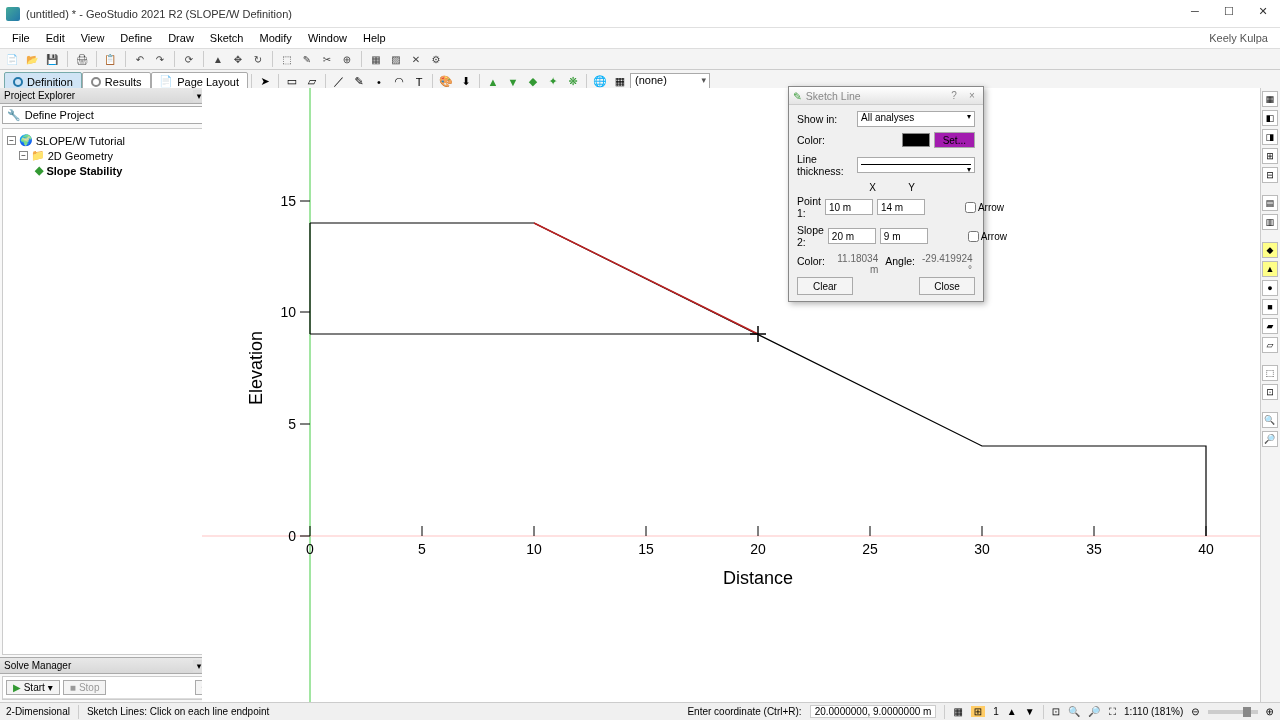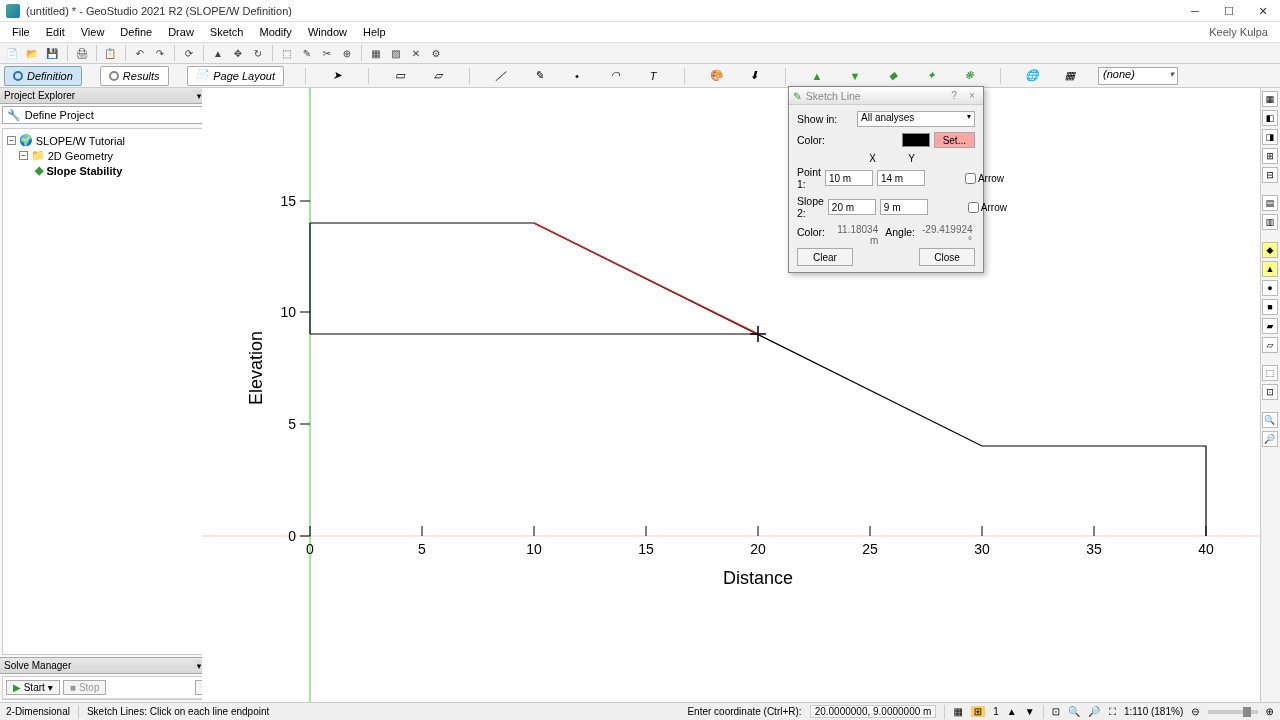--- a/index.html
+++ b/index.html
@@ -1,35 +1,35 @@
 <!DOCTYPE html>
 <html><head>
 <meta charset="utf-8">
 <style>
 * { box-sizing: border-box; margin: 0; padding: 0; font-family: 'Segoe UI', Tahoma, sans-serif; }
 body { width: 1280px; height: 720px; overflow: hidden; background: #fff; position: relative; }
 
 
-.titlebar { height: 22px; background: #fff; display: flex; align-items: center; padding: 0 6px; font-size: 11px; color: #333; border-bottom: 1px solid #e0e0e0; }
+.titlebar { height: 28px; background: #fff; display: flex; align-items: center; padding: 0 6px; font-size: 11px; color: #333; border-bottom: 1px solid #e0e0e0; }
 .titlebar .app-icon { width: 14px; height: 14px; background: linear-gradient(135deg,#4a9,#27a); border-radius: 2px; margin-right: 6px; }
 .titlebar .title { flex: 1; }
 .win-controls { position: absolute; right: 0; top: 0; display: flex; }
 .win-btn { width: 34px; height: 22px; display: flex; align-items: center; justify-content: center; font-size: 11px; color: #333; }
 
 
 .menubar { height: 20px; background: #fff; display: flex; align-items: center; padding: 0 4px; font-size: 11px; }
 .menubar span { padding: 2px 8px; cursor: default; }
 
 
 .toolbar { height: 22px; background: #f4f4f4; border-top: 1px solid #ddd; border-bottom: 1px solid #ccc; display: flex; align-items: center; padding: 0 4px; gap: 2px; }
 .tb-btn { width: 18px; height: 18px; border: 1px solid transparent; display: flex; align-items: center; justify-content: center; font-size: 10px; color: #444; }
 .tb-sep { width: 1px; height: 16px; background: #ccc; margin: 0 3px; }
 
 
-.toolbar2 { height: 24px; background: #f4f4f4; border-bottom: 1px solid #ccc; display: flex; align-items: center; padding: 0 4px; gap: 18px; font-style: italic; }
+.toolbar2 { height: 24px; background: #f4f4f4; border-bottom: 1px solid #ccc; display: flex; align-items: center; padding: 0 4px; gap: 0; }
 .tab-btn { height: 20px; padding: 0 8px; font-size: 11px; border: 1px solid #aaa; background: #fff; border-radius: 2px; display: flex; align-items: center; gap: 4px; }
 .tab-btn.active { background: #d0e4f5; border-color: #7aa; }
 .tb2-btn { width: 20px; height: 20px; display: flex; align-items: center; justify-content: center; font-size: 11px; }
 .combo { height: 18px; font-size: 11px; border: 1px solid #aaa; background: #fff; padding: 0 14px 0 4px; min-width: 80px; position: relative; }
 .combo::after { content: '▾'; position: absolute; right: 3px; top: 1px; font-size: 9px; color: #555; }
 
 
 .left-panel { position: absolute; left: 0; top: 88px; width: 224px; bottom: 18px; background: #f8f8f8; border-right: 1px solid #aaa; display: flex; flex-direction: column; }
 .panel-header { height: 16px; background: linear-gradient(#e8e8e8,#d8d8d8); font-size: 10px; padding: 1px 4px; display: flex; align-items: center; border-bottom: 1px solid #aaa; }
 .panel-header .spacer { flex: 1; }
@@ -69,21 +69,21 @@
 .dialog { position: absolute; left: 788px; top: 86px; width: 196px; background: #f0f0f0; border: 1px solid #888; box-shadow: 2px 2px 6px rgba(0,0,0,0.3); font-size: 10.5px; }
 .dialog-title { height: 18px; background: linear-gradient(#fff,#e4e4e4); display: flex; align-items: center; padding: 0 4px; gap: 4px; border-bottom: 1px solid #ccc; }
 .dialog-title .t { flex: 1; color: #888; }
 .dialog-title .q, .dialog-title .c { width: 14px; text-align: center; color: #888; font-size: 10px; }
 .dialog-body { padding: 6px 8px; }
 .dlg-row { display: flex; align-items: center; margin-bottom: 5px; gap: 4px; }
 .dlg-row label { width: 56px; }
 .dlg-select { flex: 1; height: 16px; border: 1px solid #aaa; background: #fff; font-size: 10px; padding: 0 3px; position: relative; }
 .dlg-select::after { content: '▾'; position: absolute; right: 3px; font-size: 8px; }
 .dlg-color { width: 28px; height: 14px; background: #000; border: 1px solid #888; }
-.dlg-setbtn { padding: 0 8px; height: 16px; border: 1px solid #aaa; background: #fca5a5; font-size: 10px; }
+.dlg-setbtn { padding: 0 8px; height: 16px; border: 1px solid #aaa; background: #a21caf; font-size: 10px; }
 .dlg-headers { display: flex; margin-bottom: 2px; }
 .dlg-headers span { flex: 1; text-align: center; font-size: 10px; }
 .dlg-headers .gap { width: 56px; flex: none; }
 .dlg-headers .arr { width: 44px; flex: none; }
 .dlg-input { width: 48px; height: 16px; border: 1px solid #aaa; font-size: 10px; padding: 0 3px; background: #fff; }
 .dlg-readonly { width: 48px; height: 16px; font-size: 10px; padding: 0 3px; color: #666; text-align: right; }
 .dlg-check { display: flex; align-items: center; gap: 2px; font-size: 10px; margin-left: 36px; }
 .dlg-check input { width: 11px; height: 11px; }
 .dlg-btns { display: flex; justify-content: space-between; margin-top: 8px; }
 .dlg-btn { width: 56px; height: 18px; border: 1px solid #aaa; background: #f4f4f4; font-size: 10px; }
@@ -336,20 +336,26 @@
   <div class="dialog-body">
     <div class="dlg-row">
       <label>Show in:</label>
       <div class="dlg-select">All analyses</div>
     </div>
     <div class="dlg-row">
       <label>Color:</label>
       <div style="flex:1"></div>
       <div class="dlg-color"></div>
       <button class="dlg-setbtn">Set...</button>
+    </div>
+    <div class="dlg-row">
+      <label>Line thickness:</label>
+      <div class="dlg-select" style="min-height:14px">
+        <div style="border-top:1px solid #000;margin-top:6px"></div>
+      </div>
     </div>
     <div class="dlg-headers">
       <span class="gap"></span>
       <span>X</span>
       <span>Y</span>
       <span class="arr"></span>
     </div>
     <div class="dlg-row">
       <label>Point 1:</label>
       <input class="dlg-input" value="10 m" style="">

